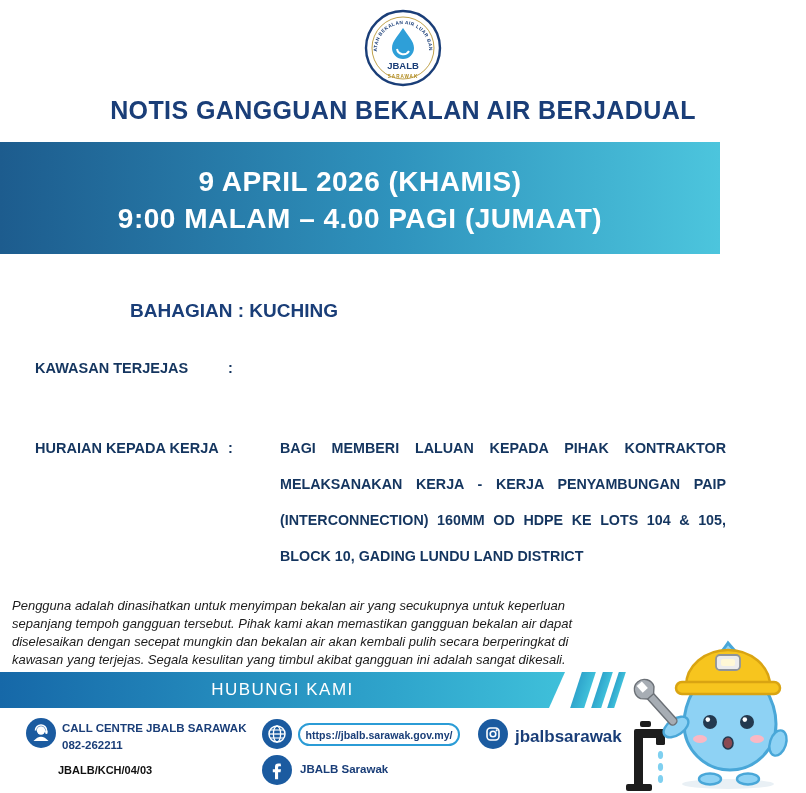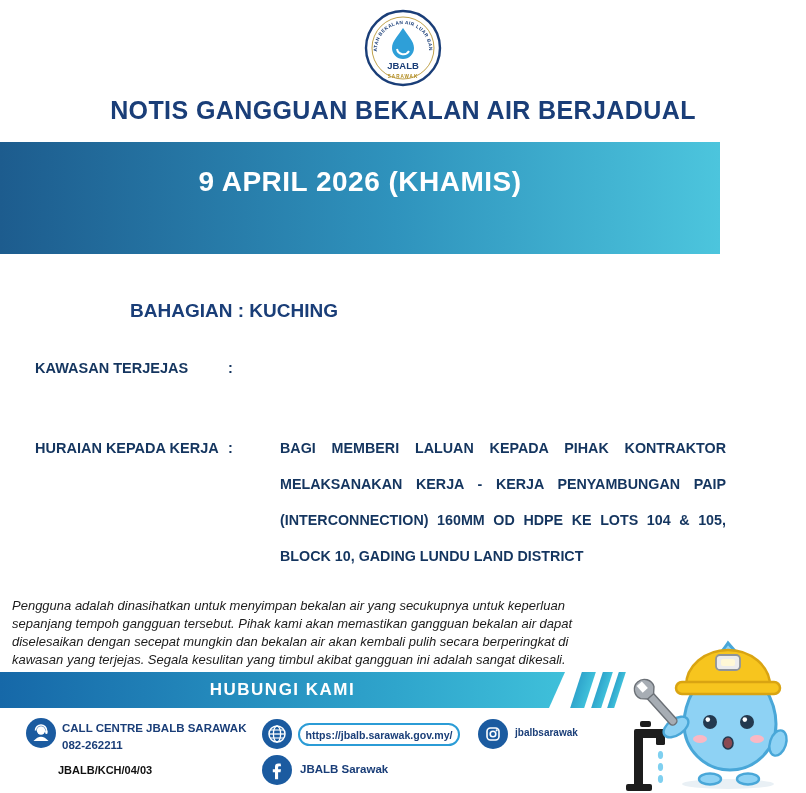--- a/index.html
+++ b/index.html
@@ -38,39 +38,39 @@
 
   
   .disclaimer { top:597px; left:12px; width:580px; font-size:13px; font-style:italic;
                 color:#1c1c1c; line-height:18px; }
 
   
   .hk-banner { top:672px; left:0; width:565px; height:36px;
                background:linear-gradient(90deg,#1668a8 0%,#2fa5cc 70%,#3fc0da 100%);
                clip-path:polygon(0 0,100% 0,calc(100% - 16px) 100%,0 100%);
                display:flex; align-items:center; justify-content:center;
-               color:#fff; font-size:17px; font-weight:700; letter-spacing:1.5px; }
+               color:#fff; font-size:17px; font-weight:400; letter-spacing:1.5px; }
   .stripe { top:672px; height:36px; transform:skewX(-18deg);
             background:linear-gradient(90deg,#2fa5cc,#3fc0da); }
   .stripe1 { left:576px; width:14px; }
   .stripe2 { left:597px; width:10px; }
   .stripe3 { left:613px; width:7px; }
 
   
   .cicon { width:30px; height:30px; }
   .call-icon  { top:718px; left:26px; }
   .call-label { top:722px; left:62px; font-size:11.5px; font-weight:800; color:#1a3e78; }
   .phone      { top:739px; left:62px; font-size:11.5px; font-weight:800; color:#1a3e78; }
   .ref        { top:764px; left:58px; font-size:11px; font-weight:700; color:#111; }
   .globe-icon { top:719px; left:262px; }
   .web-box    { top:723px; left:298px; width:162px; height:23px; border:2px solid #2b9cd6;
                 border-radius:12px; display:flex; align-items:center; justify-content:center;
                 font-size:10.6px; font-weight:800; color:#1a3e78; background:#fff; }
   .ig-icon    { top:719px; left:478px; }
-  .ig-text    { top:727px; left:515px; font-size:10px; font-weight:800; color:#1a3e78; }
+  .ig-text    { top:727px; left:515px; font-size:17px; font-weight:800; color:#1a3e78; }
   .fb-icon    { top:755px; left:262px; }
   .fb-text    { top:763px; left:300px; font-size:11.5px; font-weight:800; color:#1a3e78; }
 
   
   .mascot { top:583px; left:610px; width:194px; height:210px; }
 </style>
 </head>
 <body>
 
 <div class="page">
@@ -85,20 +85,21 @@
     <path d="M40 20 C35 28 29 33 29 40 a11 11 0 0 0 22 0 C51 33 45 28 40 20 Z" fill="#2e9fd8"></path>
     <path d="M34 41 a6.5 6.5 0 0 0 12 2" fill="none" stroke="#ffffff" stroke-width="2"></path>
     <text x="40" y="61" font-size="9.5" font-weight="bold" fill="#1a3e78" text-anchor="middle">JBALB</text>
     <text x="40" y="70" font-size="4.6" font-weight="bold" fill="#b08a1e" text-anchor="middle" letter-spacing="1">SARAWAK</text>
   </svg>
 
   <div class="abs title">NOTIS GANGGUAN BEKALAN AIR BERJADUAL</div>
 
   <div class="abs banner">
     <div class="bline">9 APRIL 2026 (KHAMIS)</div>
+    <div class="bline">9:00 MALAM – 4.00 PAGI (JUMAAT)</div>
   </div>
 
   <div class="abs region bahagian">BAHAGIAN : KUCHING</div>
 
   <div class="abs dlabel kaw-label">KAWASAN TERJEJAS</div>
   <div class="abs dcolon kaw-colon">:</div>
 
   <div class="abs dlabel hur-label">HURAIAN KEPADA KERJA</div>
   <div class="abs dcolon hur-colon">:</div>
   <div class="abs dtext hur-text">BAGI MEMBERI LALUAN KEPADA PIHAK KONTRAKTOR MELAKSANAKAN KERJA - KERJA PENYAMBUNGAN PAIP (INTERCONNECTION) 160MM OD HDPE KE LOTS 104 &amp; 105, BLOCK 10, GADING LUNDU LAND DISTRICT</div>

